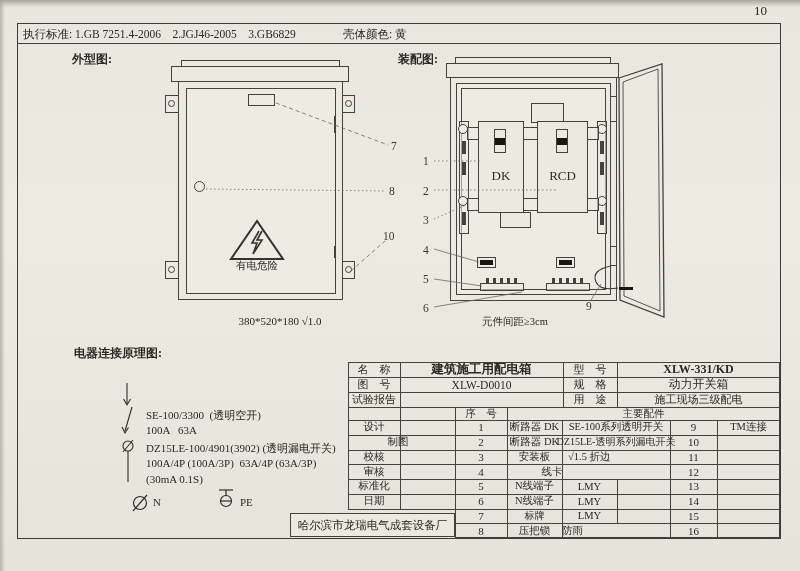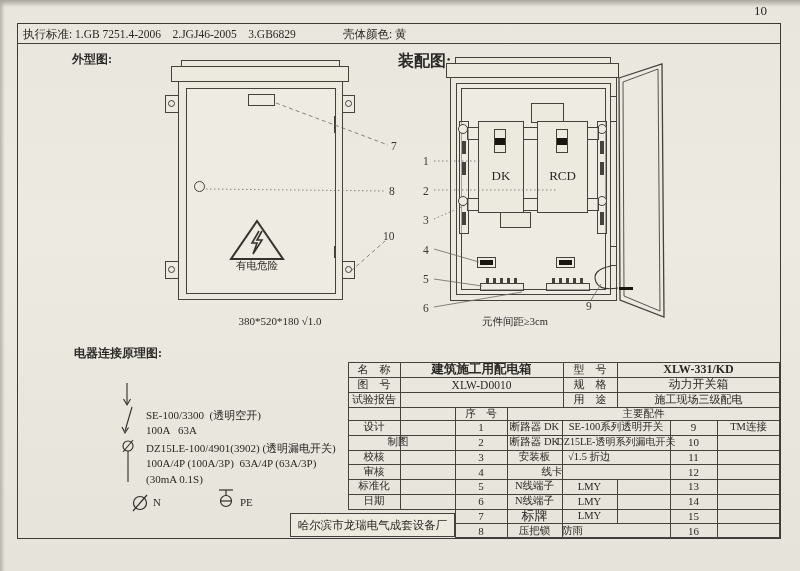--- a/index.html
+++ b/index.html
@@ -60,21 +60,21 @@
   <polygon points="28,2 2,40 54,40" fill="none" stroke="#35332f" stroke-width="2"></polygon>
   <polyline points="30,12 23,24 28,24 24,35 33,21 28,21 33,12" fill="none" stroke="#35332f" stroke-width="1.6"></polyline>
 </svg>
 <div class="tcell" style="left:222px;top:260px;width:70px;height:12px;font-size:10.5px;">有电危险</div>
 <div class="tcell" style="left:220px;top:314px;width:120px;height:13px;font-size:11px;">380*520*180 √1.0</div>
 
 <div class="callout" style="left:391px;top:140px;">7</div>
 <div class="callout" style="left:389px;top:185px;">8</div>
 <div class="callout" style="left:383px;top:230px;">10</div>
 
-<div class="txt" style="left:398px;top:51px;font-size:16px;font-weight:bold;text-align:right;">装配图:</div>
+<div class="txt" style="left:398px;top:51px;font-size:12px;font-weight:bold;text-align:right;">装配图:</div>
 
 <div class="box" style="left:455px;top:57px;width:156px;height:8px;background:#eceadf;"></div>
 <div class="box" style="left:446px;top:63px;width:173px;height:15px;background:#eceadf;"></div>
 
 <div class="box" style="left:450px;top:77px;width:167px;height:224px;background:#eceadf;"></div>
 <div class="box thin" style="left:456px;top:83px;width:155px;height:212px;"></div>
 <div class="box thin" style="left:461px;top:88px;width:145px;height:202px;"></div>
 
 <div class="box thin" style="left:610px;top:96px;width:7px;height:26px;background:#eceadf;"></div>
 <div class="box thin" style="left:610px;top:246px;width:7px;height:20px;background:#eceadf;"></div>
@@ -222,21 +222,21 @@
   <div class="tcell" style="left:159px;top:117px;width:55px;height:14.75px;font-size:10.5px;">N线端子</div>
   <div class="tcell" style="left:214px;top:117px;width:55px;height:14.75px;font-size:10.5px;">LMY</div>
   <div class="tcell" style="left:322px;top:117px;width:47px;height:14.75px;">13</div>
 
   <div class="tcell" style="left:107px;top:131.75px;width:52px;height:14.75px;">6</div>
   <div class="tcell" style="left:159px;top:131.75px;width:55px;height:14.75px;font-size:10.5px;">N线端子</div>
   <div class="tcell" style="left:214px;top:131.75px;width:55px;height:14.75px;font-size:10.5px;">LMY</div>
   <div class="tcell" style="left:322px;top:131.75px;width:47px;height:14.75px;">14</div>
 
   <div class="tcell" style="left:107px;top:146.5px;width:52px;height:14.75px;">7</div>
-  <div class="tcell" style="left:159px;top:146.5px;width:55px;height:14.75px;font-size:13px;">标牌</div>
+  <div class="tcell" style="left:159px;top:146.5px;width:55px;height:14.75px;font-size:10px;">标牌</div>
   <div class="tcell" style="left:214px;top:146.5px;width:55px;height:14.75px;font-size:10.5px;">LMY</div>
   <div class="tcell" style="left:322px;top:146.5px;width:47px;height:14.75px;">15</div>
 
   <div class="tcell" style="left:107px;top:161.25px;width:52px;height:14.75px;">8</div>
   <div class="tcell" style="left:159px;top:161.25px;width:55px;height:14.75px;font-size:10.5px;text-align:center;">压把锁</div>
   <div class="tcell left" style="left:214px;top:161.25px;width:108px;height:14.75px;font-size:10.5px;">防雨</div>
   <div class="tcell" style="left:322px;top:161.25px;width:47px;height:14.75px;">16</div>
 </div>
 
 <svg id="overlay" width="800" height="571" viewBox="0 0 800 571">

